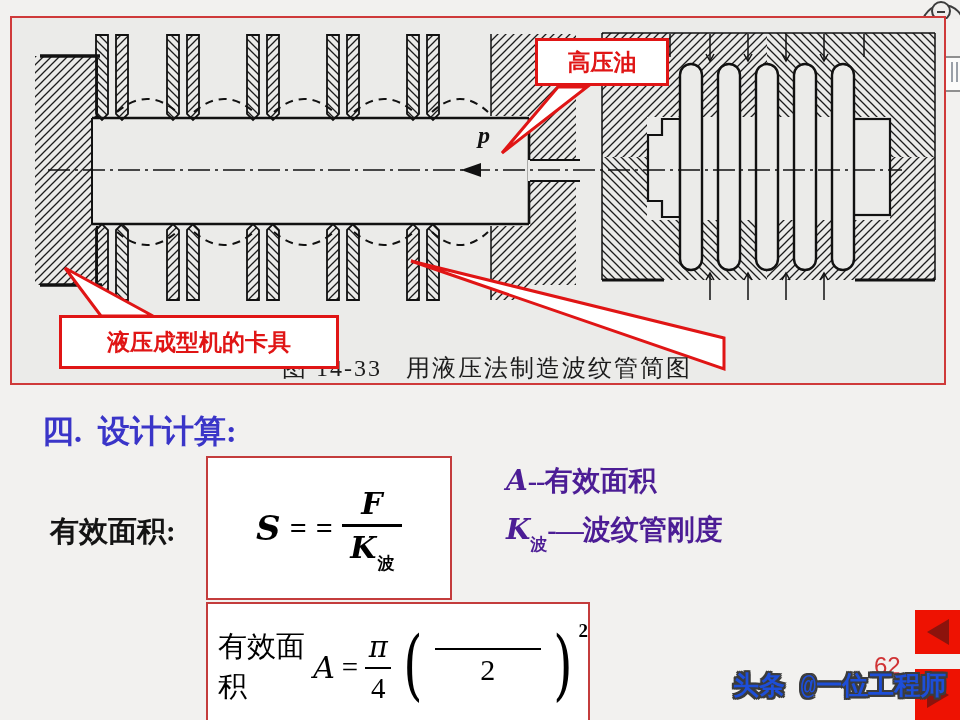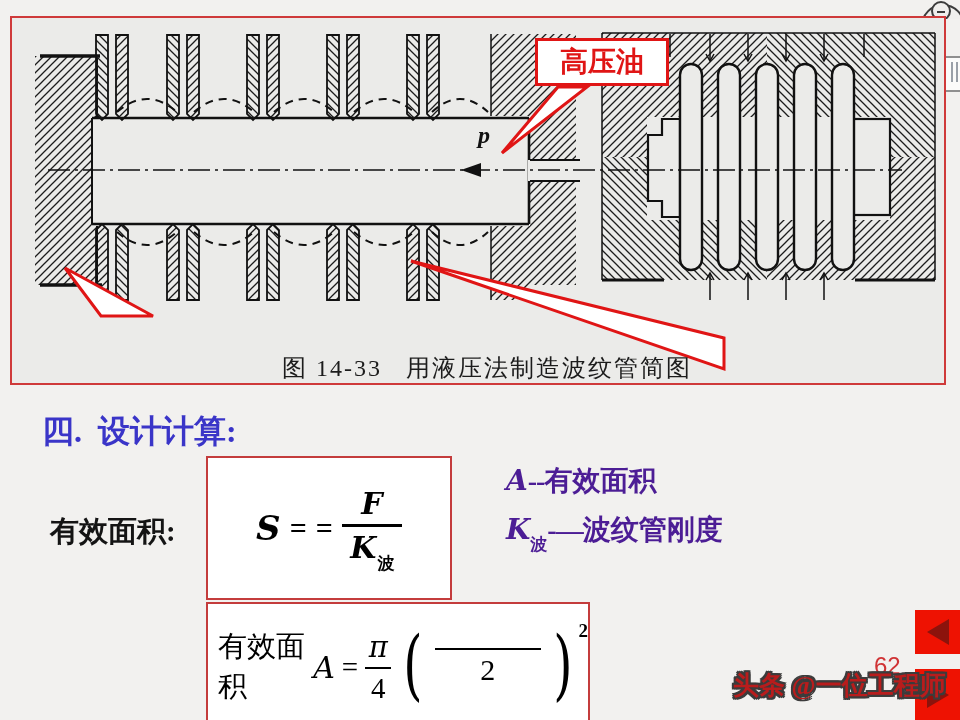--- a/index.html
+++ b/index.html
@@ -4,21 +4,21 @@
 <style>
   html,body{margin:0;padding:0;background:#d8d8d8;}
   .slide{position:relative;width:960px;height:720px;overflow:hidden;background:#f2f1ef;
          font-family:"Liberation Serif","DejaVu Serif",serif;}
   
   .figure{position:absolute;left:10px;top:16px;width:932px;height:365px;
           border:2px solid #cf3a3a;background:#ebebe9;z-index:2;}
   .fig-art{position:absolute;left:0;top:0;width:100%;height:100%;}
   .callout{position:absolute;display:flex;align-items:center;justify-content:center;
            background:#ffffff;border:3px solid #e01515;color:#e01515;
-           font-weight:bold;font-size:28px;line-height:1;z-index:4;white-space:pre;}
+           font-weight:bold;font-size:23px;line-height:1;z-index:4;white-space:pre;}
   .callout.oil{left:523px;top:20px;width:128px;height:42px;}
   .callout.clamp{left:47px;top:297px;width:274px;height:48px;}
   .callout.template{left:712px;top:314px;width:84px;height:48px;}
   .p-label{position:absolute;left:466px;top:104px;font-style:italic;font-weight:bold;
            font-size:24px;color:#111;z-index:3;}
   .fig-caption{position:absolute;left:195px;top:334px;width:560px;text-align:center;
                font-size:24px;color:#1c1c1c;letter-spacing:2px;white-space:pre;z-index:3;}
   
   .heading{position:absolute;left:42px;top:410px;font-size:32px;font-weight:bold;
            color:#3a35c8;white-space:pre;z-index:1;}
@@ -45,21 +45,21 @@
   .def-row .sep{letter-spacing:-1px;}
   
   .paren{font-size:76px;font-weight:400;line-height:0.8;transform:scaleX(0.65);
          font-family:"DejaVu Serif",serif;position:relative;top:-2px;}
   .exp{font-size:19px;font-weight:bold;position:relative;top:-36px;margin-left:-6px;}
   .f2in{font-size:30px;}
   
   .page-num{position:absolute;left:874px;top:652px;color:#d03335;font-size:24px;
             font-family:"Liberation Sans","DejaVu Sans",sans-serif;z-index:6;}
   .watermark{position:absolute;left:733px;top:668px;font-size:26px;font-weight:bold;
-             font-family:Liberation Serif, serif;color:#b91c1c;z-index:7;
+             font-family:Liberation Mono, monospace;color:#1d4ed8;z-index:7;
              white-space:nowrap;letter-spacing:0px;
              text-shadow:2px 0 0 #3c3c3c,-2px 0 0 #3c3c3c,0 2px 0 #3c3c3c,0 -2px 0 #3c3c3c,
                          2px 2px 0 #3c3c3c,-2px -2px 0 #3c3c3c,2px -2px 0 #3c3c3c,-2px 2px 0 #3c3c3c;}
   .nav-btn{position:absolute;left:915px;width:45px;display:flex;align-items:center;
            justify-content:center;background:#ee1202;z-index:5;cursor:pointer;}
   .nav-btn.back{top:610px;height:44px;}
   .nav-btn.fwd{top:669px;height:51px;}
   .tri-left{width:0;height:0;border-top:13px solid transparent;border-bottom:13px solid transparent;
             border-right:22px solid #8c130c;}
   .tri-right{width:0;height:0;border-top:13px solid transparent;border-bottom:13px solid transparent;
@@ -221,20 +221,21 @@
       <polygon points="459,168 479,161 479,175" fill="#111"></polygon>
 
       <g stroke="#e01515" stroke-width="3" fill="#ffffff">
         <polygon points="556,85 585,85 500,151"></polygon>
         <polygon points="99,314 151,314 63,266"></polygon>
         <polygon points="722,336 722,367 409,259"></polygon>
       </g>
     </svg>
 
     <div class="callout oil">高压油</div>
+    <div class="callout clamp">液压成型机的卡具</div>
     <div class="p-label">p</div>
     <div class="fig-caption">图 14-33   用液压法制造波纹管简图</div>
   </div>
 
   <div class="heading">四.  设计计算:</div>
   <div class="formula-label">有效面积:</div>
 
   <div class="fbox fbox1">
     <span class="it" style="font-size:34px">S</span>
     <span class="op">=</span>

